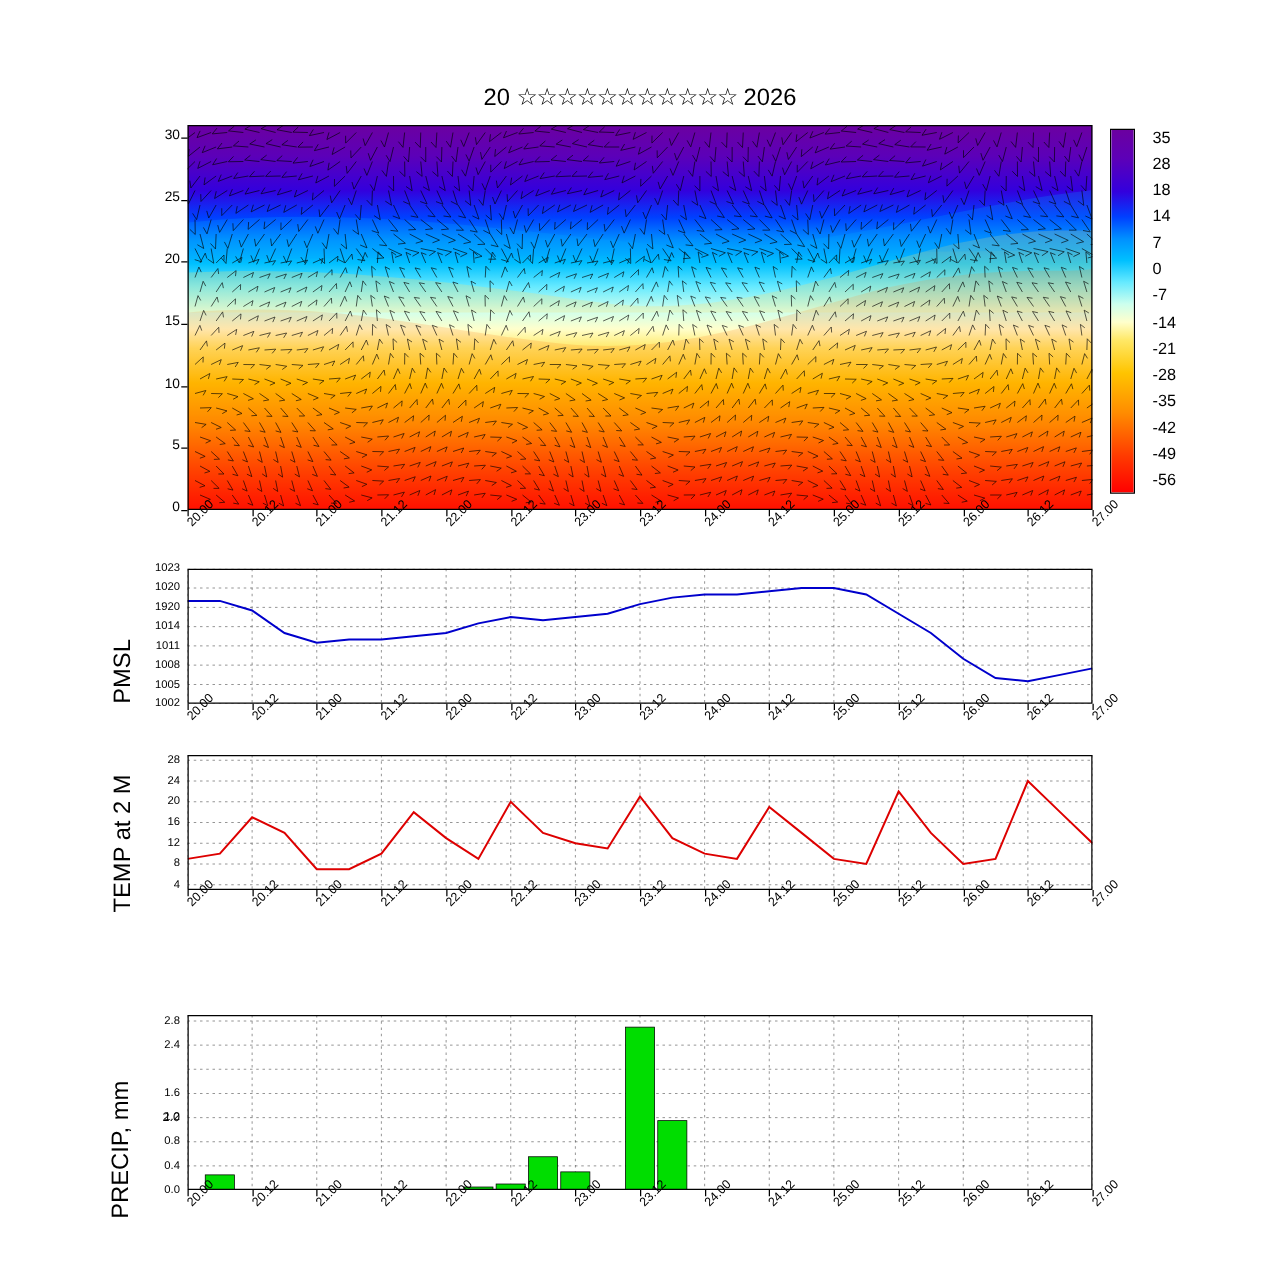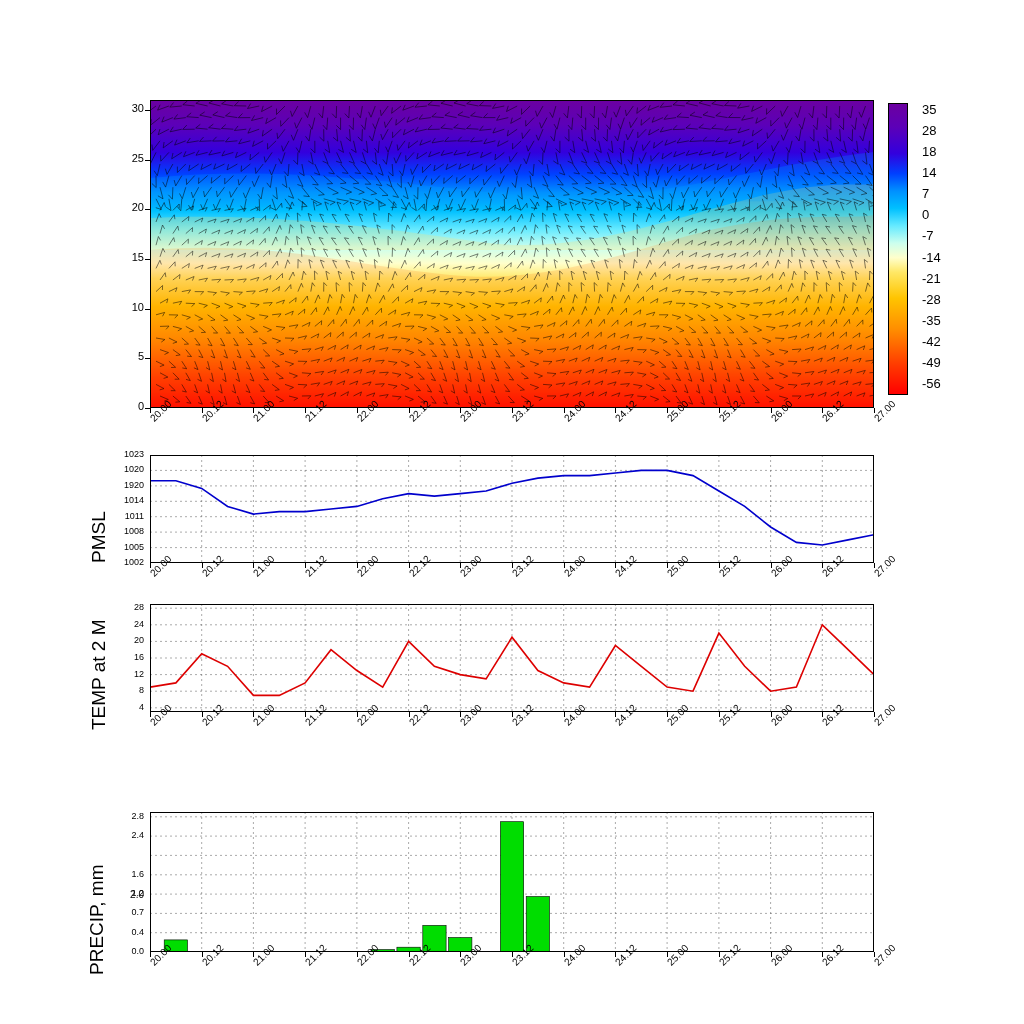--- a/index.html
+++ b/index.html
@@ -44,20 +44,25 @@
 
   .tick{position:absolute;background:#000;}
   svg{display:block;}
 </style>
 </head>
 <body>
 
 <div class="root">
 
 
+  <div id="subtitle">
+    <span>20</span>
+    <span class="stars">☆☆☆☆☆☆☆☆☆☆☆</span>
+    <span>2026</span>
+  </div>
 
   <div class="panel" id="xsec">
     <svg id="xsecCanvas" viewBox="0 0 724 308" preserveAspectRatio="none">
       <defs>
         <linearGradient id="vgrad" x1="0" y1="1" x2="0" y2="0">
           <stop offset="0.00" stop-color="#ff0000"></stop>
           <stop offset="0.10" stop-color="#ff3a00"></stop>
           <stop offset="0.22" stop-color="#ff8c00"></stop>
           <stop offset="0.33" stop-color="#ffc400"></stop>
           <stop offset="0.42" stop-color="#ffe866"></stop>
@@ -1782,21 +1787,21 @@
       <div class="xticklab" style="left: 716.857px; top: 720px;">25.12</div>
       <div class="tick" style="left: 771px; top: 712px; width: 1px; height: 5px;"></div>
       <div class="xticklab" style="left: 768.571px; top: 720px;">26.00</div>
       <div class="tick" style="left: 822px; top: 712px; width: 1px; height: 5px;"></div>
       <div class="xticklab" style="left: 820.286px; top: 720px;">26.12</div>
       <div class="tick" style="left: 874px; top: 712px; width: 1px; height: 5px;"></div>
       <div class="xticklab" style="left: 872px; top: 720px;">27.00</div>
       <div class="vlabel" style="left: 88px; top: 730px;">TEMP at 2 M</div>
       <div class="ylab" style="left: 118px; top: 946px; width: 26px; font-size: 9px; text-align: right;">0.0</div>
       <div class="ylab" style="left: 118px; top: 926.69px; width: 26px; font-size: 9px;">0.4</div>
-      <div class="ylab" style="left: 118px; top: 907.379px; width: 26px; font-size: 9px;">0.7</div>
+      <div class="ylab" style="left: 118px; top: 907.379px; width: 26px; font-size: 9px;">0.8</div>
       <div class="ylab" style="left: 118px; top: 888.069px; width: 26px; font-size: 9px;">1.2</div>
       <div class="ylab" style="left: 118px; top: 868.759px; width: 26px; font-size: 9px;">1.6</div>
       <div class="ylab" style="left: 118px; top: 889px; width: 26px; font-size: 10px;">2.0</div>
       <div class="ylab" style="left: 118px; top: 830.138px; width: 26px; font-size: 9px;">2.4</div>
       <div class="ylab" style="left: 118px; top: 810.828px; width: 26px; font-size: 9px;">2.8</div>
       <div class="tick" style="left: 150px; top: 952px; width: 1px; height: 5px;"></div>
       <div class="xticklab" style="left: 148px; top: 960px;">20.00</div>
       <div class="tick" style="left: 202px; top: 952px; width: 1px; height: 5px;"></div>
       <div class="xticklab" style="left: 199.714px; top: 960px;">20.12</div>
       <div class="tick" style="left: 253px; top: 952px; width: 1px; height: 5px;"></div>

